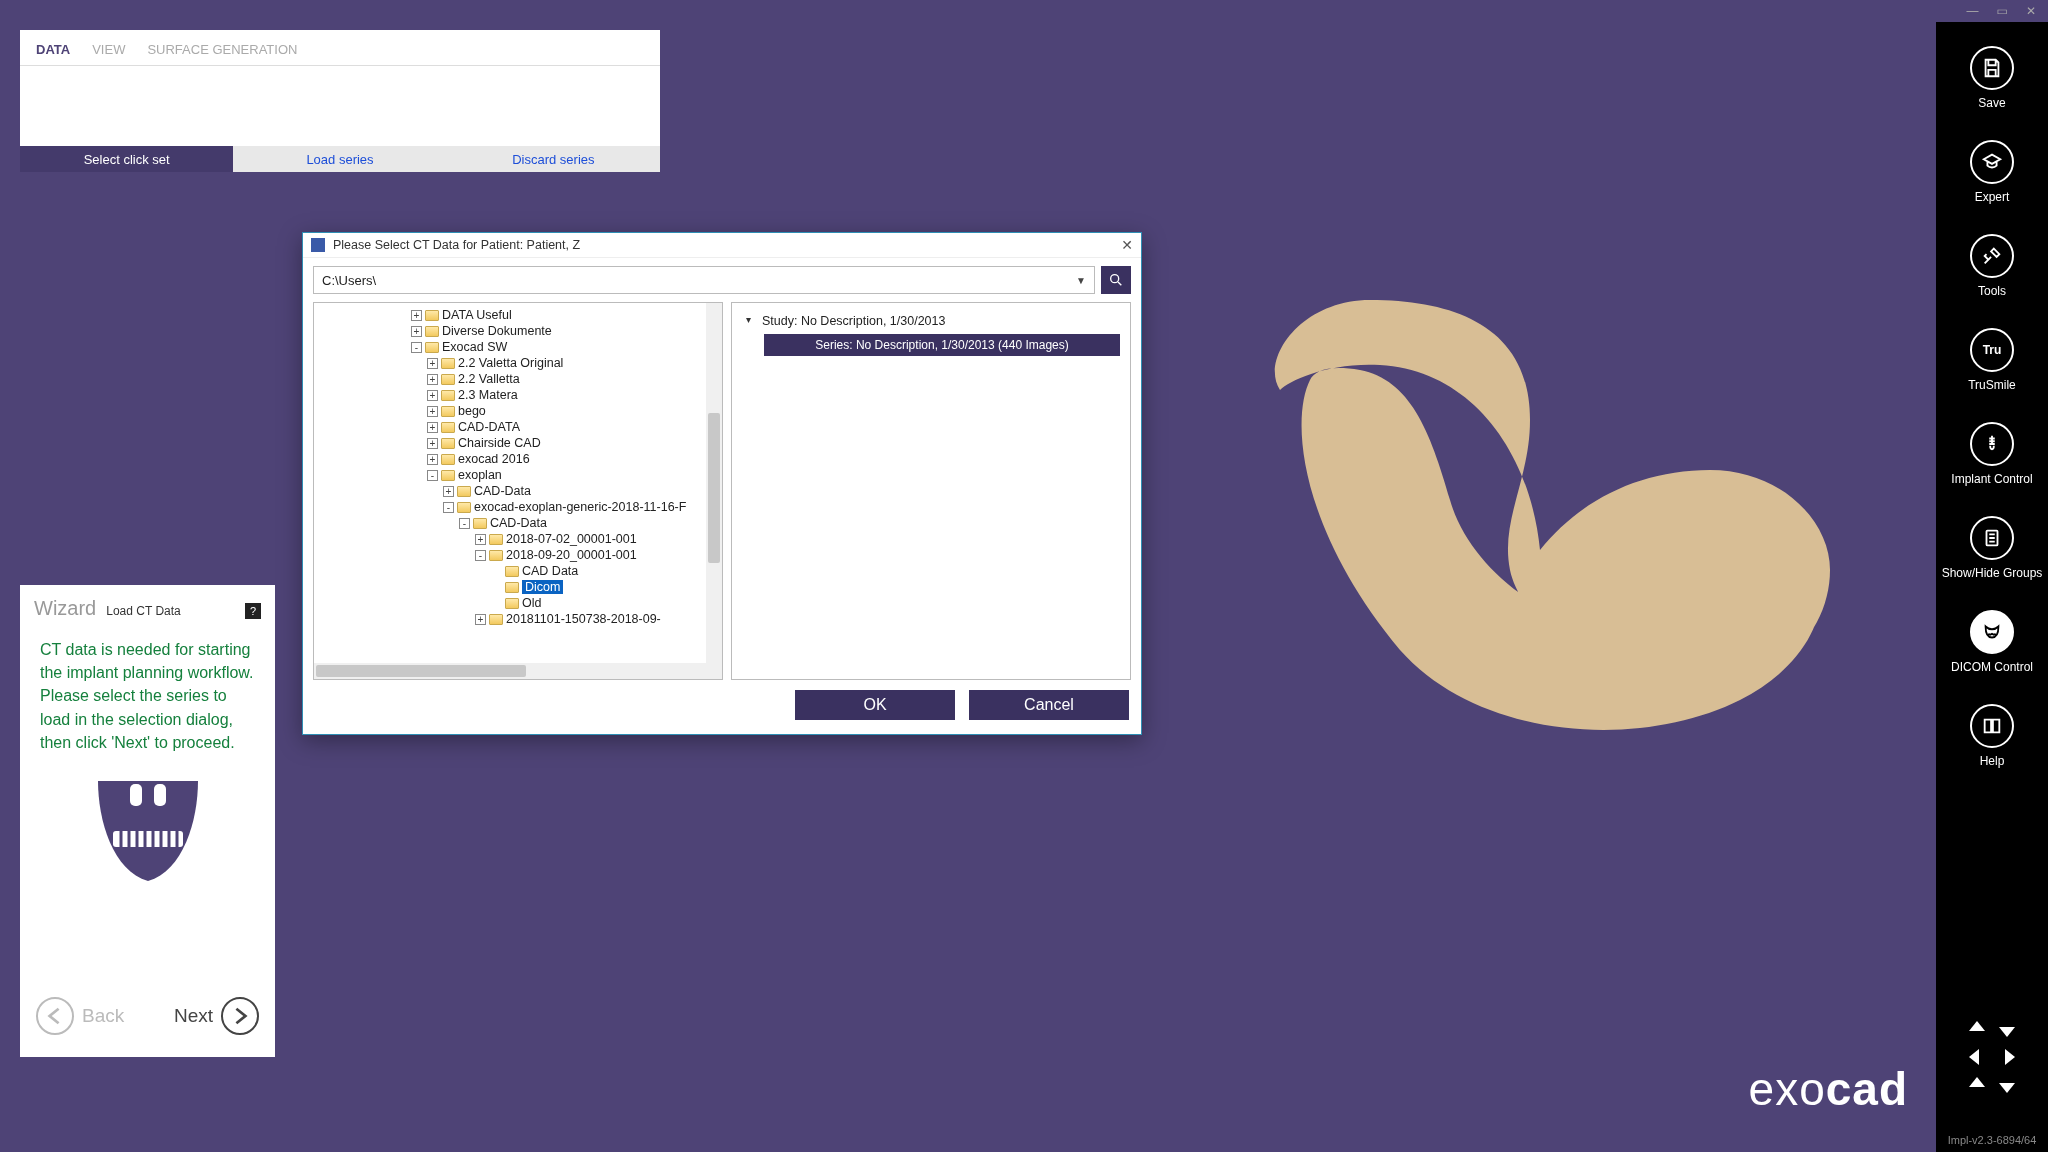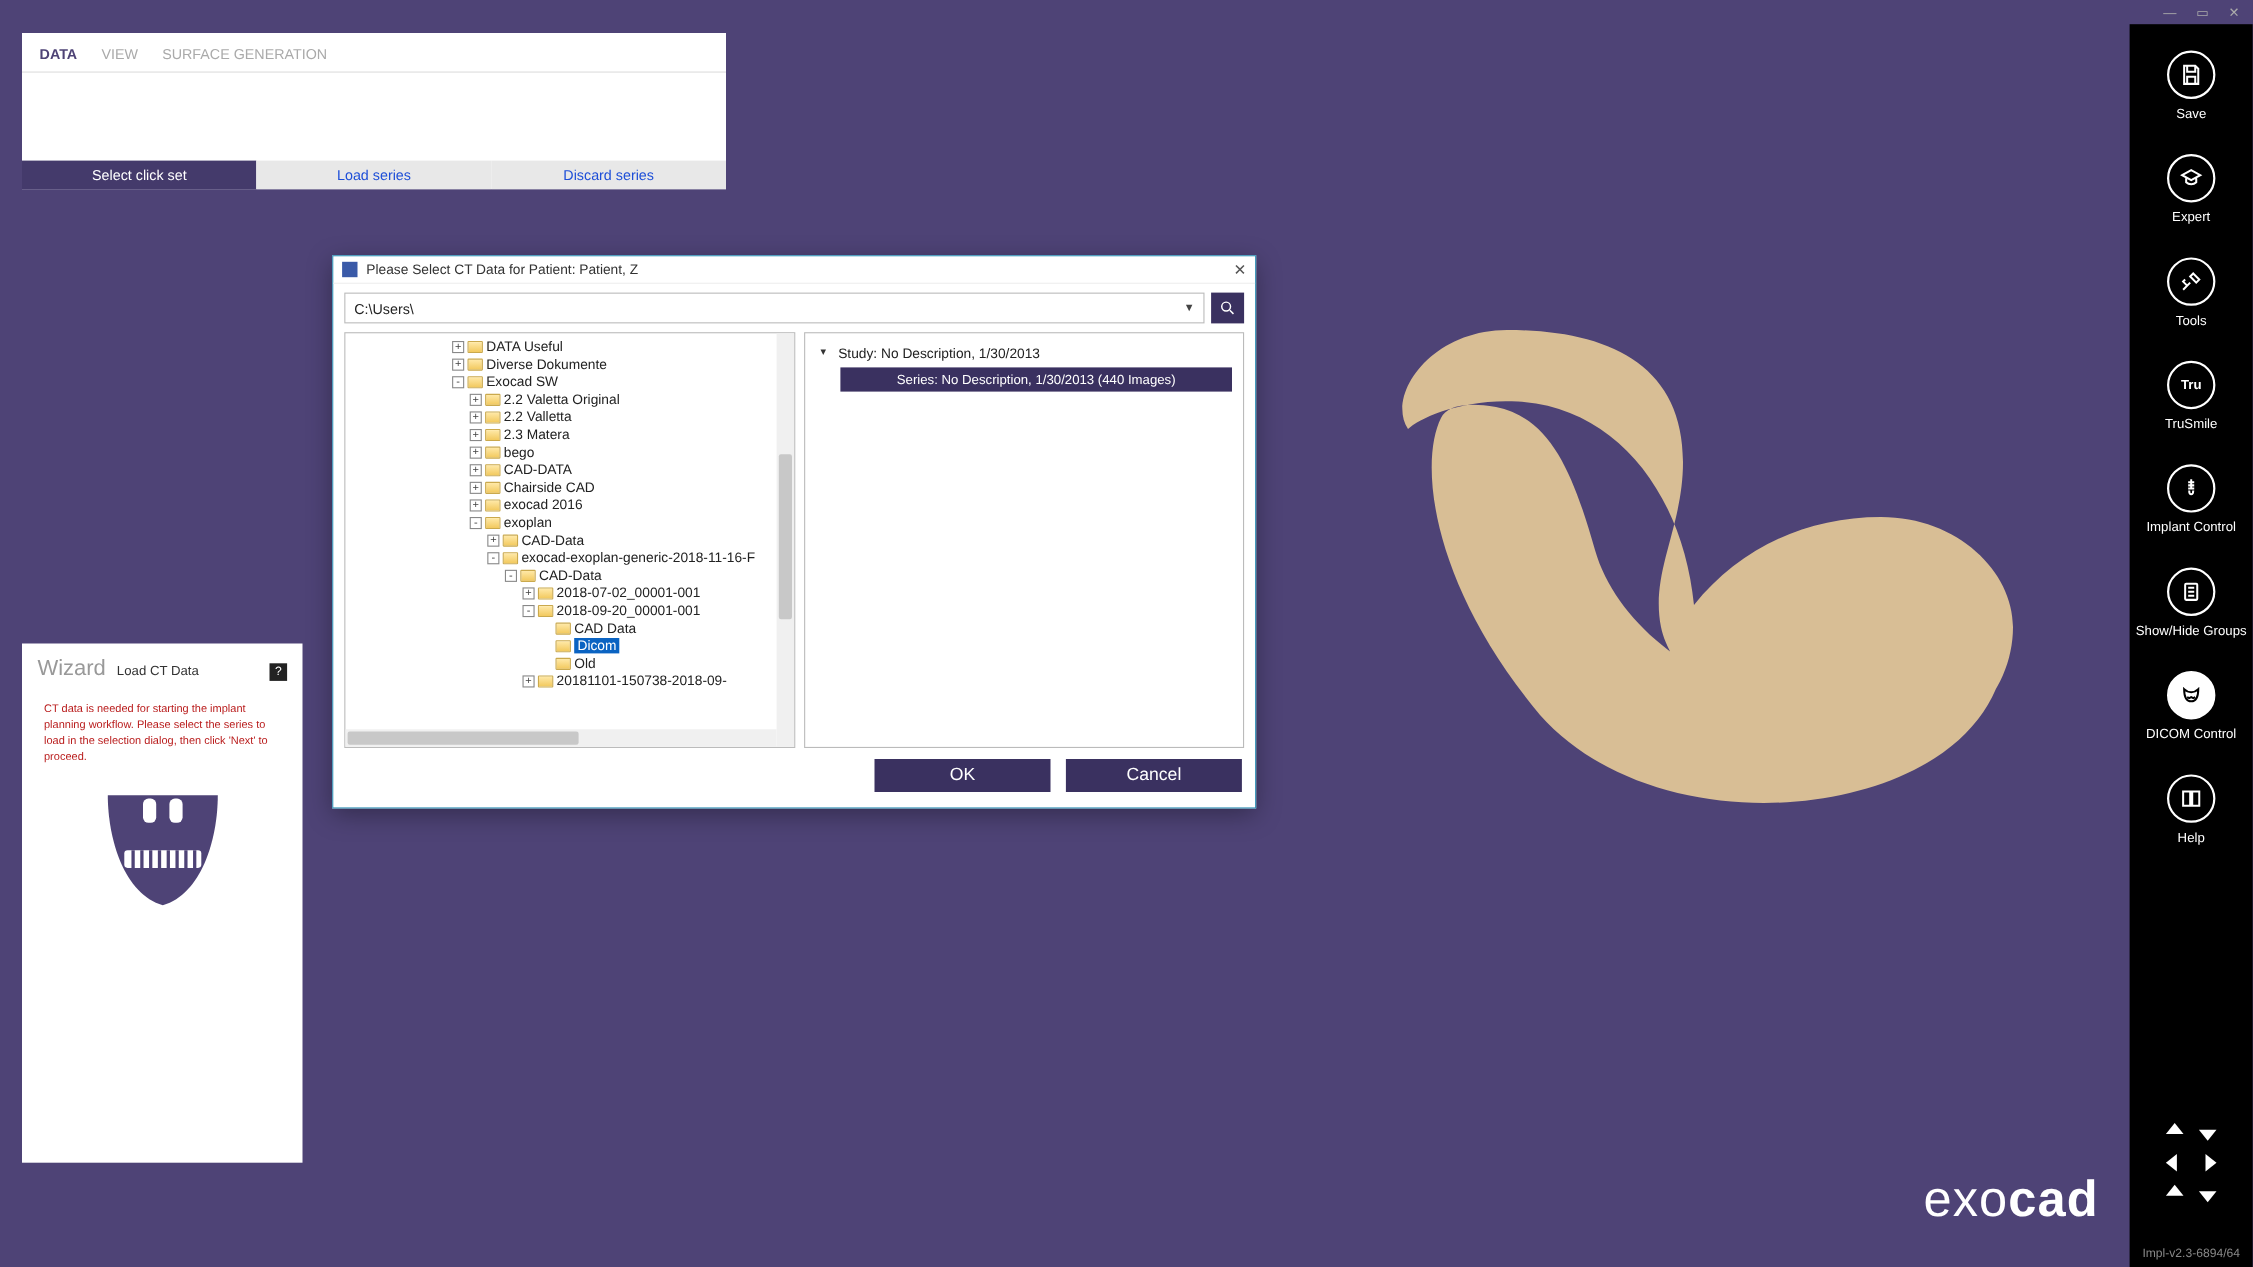--- a/index.html
+++ b/index.html
@@ -39,21 +39,21 @@
 .panel-data .actions { display:flex; }
 .panel-data .actions button { flex:1; height:26px; border:none; background:#e8e8e8; color:#1d4ed8; font-size:13px; cursor:pointer; }
 .panel-data .actions button.primary { background:#443a6b; color:#fff; }
 
 
 .panel-wizard { position:absolute; left:20px; top:585px; width:255px; height:472px; background:#fff; padding:12px 14px; display:flex; flex-direction:column; }
 .panel-wizard .hdr { display:flex; align-items:baseline; gap:10px; margin-bottom:14px; }
 .panel-wizard .hdr h3 { color:#999; font-weight:400; font-size:20px; }
 .panel-wizard .hdr .step { color:#333; font-size:12px; }
 .panel-wizard .hdr .help { margin-left:auto; width:16px; height:16px; background:#222; color:#fff; font-size:11px; display:flex; align-items:center; justify-content:center; cursor:pointer;}
-.panel-wizard .desc { font-size:10px; color:#b91c1c; line-height:1.45; margin:4px 6px 18px; }
+.panel-wizard .desc { font-size:16px; color:#15803d; line-height:1.45; margin:4px 6px 18px; }
 .panel-wizard .jawimg { align-self:center; margin-top:4px; }
 .panel-wizard .navbtns { margin-top:auto; display:flex; justify-content:space-between; align-items:center; padding:6px 2px 10px; }
 .panel-wizard .navbtn { display:flex; align-items:center; gap:8px; font-size:19px; color:#444; cursor:pointer; }
 .panel-wizard .navbtn.disabled { color:#bbb; }
 .panel-wizard .navbtn .ring { width:38px; height:38px; border:2.5px solid currentColor; border-radius:50%; display:flex; align-items:center; justify-content:center; }
 
 
 .dialog { position:absolute; left:302px; top:232px; width:840px; background:#fff; border:1px solid #2f8fb5; box-shadow:0 6px 22px rgba(0,0,0,.35); }
 .dialog .titlebar { display:flex; align-items:center; gap:8px; padding:4px 8px; font-size:12.5px; color:#333; border-bottom:1px solid #eee; }
 .dialog .titlebar .appico { width:14px; height:14px; background:#3a5aa8; }
@@ -225,20 +225,38 @@
     <span class="help">?</span>
   </div>
   <p class="desc">CT data is needed for starting the implant planning workflow. Please select the series to load in the selection dialog, then click 'Next' to proceed.</p>
   <svg class="jawimg" width="120" height="110" viewBox="0 0 120 110">
     <path fill="#4e4376" d="M10 5 h100 c0 40 -15 90 -50 100 C25 95 10 45 10 5z"></path>
     <rect x="42" y="8" width="12" height="22" rx="5" fill="#fff"></rect>
       <rect x="66" y="8" width="12" height="22" rx="5" fill="#fff"></rect>
     <rect x="25" y="55" width="70" height="16" rx="3" fill="#fff"></rect>
     <path stroke="#4e4376" stroke-width="3" d="M33 55v16M41 55v16M49 55v16M57 55v16M65 55v16M73 55v16M81 55v16M89 55v16"></path>
   </svg>
+  <div class="navbtns">
+    <div class="navbtn disabled">
+      <span class="ring">
+          <svg width="18" height="18" viewBox="0 0 10 10">
+            <path d="M7 1L2 5l5 4" stroke="currentColor" fill="none" stroke-width="1.5"></path>
+          </svg>
+        </span>
+      <span>Back</span>
+    </div>
+    <div class="navbtn">
+      <span>Next</span>
+      <span class="ring">
+          <svg width="18" height="18" viewBox="0 0 10 10">
+            <path d="M3 1l5 4-5 4" stroke="currentColor" fill="none" stroke-width="1.5"></path>
+          </svg>
+        </span>
+    </div>
+  </div>
 </div>
 
 <div class="dialog">
   <div class="titlebar">
     <span class="appico"></span>
     <span>Please Select CT Data for Patient: Patient, Z</span>
     <span class="x">✕</span>
   </div>
   <div class="pathrow">
     <div class="inp">

